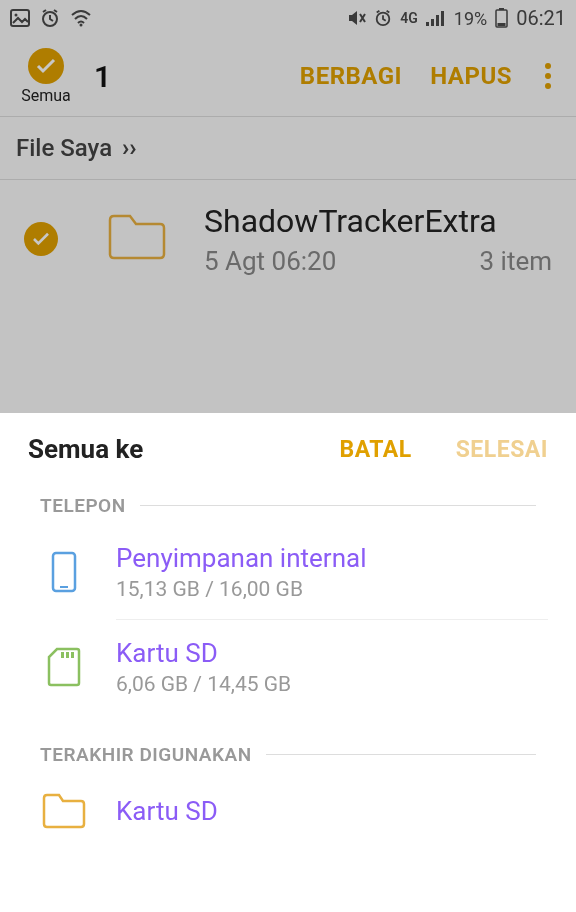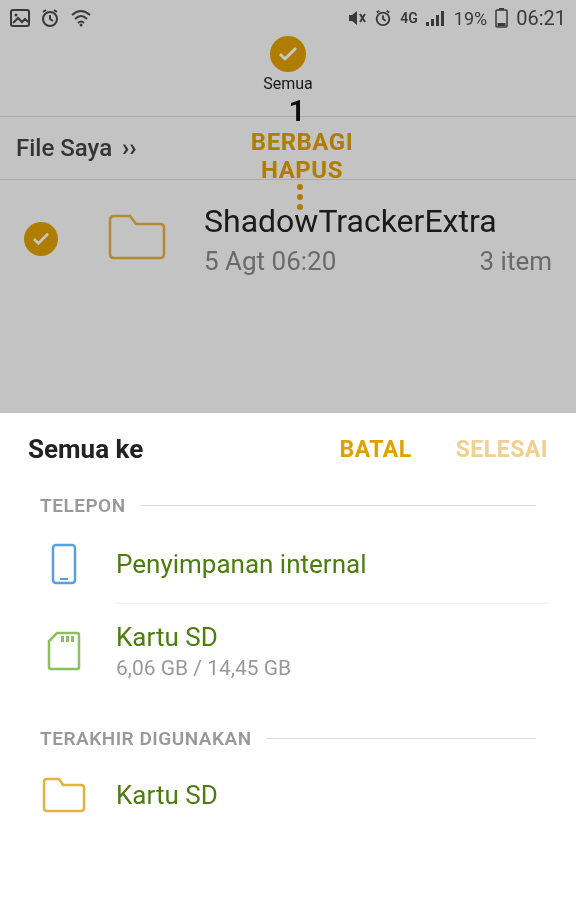--- a/index.html
+++ b/index.html
@@ -6,21 +6,21 @@
   html, body { width: 576px; height: 912px; overflow: hidden; background: #fff; }
 
   
   .dimmed { position: absolute; top: 0; left: 0; width: 576px; height: 413px; background: #fafafa; filter: brightness(0.78); }
 
   .status-bar { height: 36px; display: flex; align-items: center; justify-content: space-between; padding: 0 10px; color: #4a4a4a; font-size: 20px; gap: 40px; }
   .status-left { display: flex; gap: 10px; align-items: center; }
   .status-right { display: flex; gap: 8px; align-items: center; }
   .status-icon svg { display: block; }
 
-  .action-bar { height: 80px; display: flex; align-items: center; padding: 0 32px; flex-direction: column; }
+  .action-bar { height: 80px; display: flex; align-items: center; padding: 0 16px; }
   .select-all { display: flex; flex-direction: column; align-items: center; width: 60px; }
   .check-circle { width: 36px; height: 36px; border-radius: 50%; background: #e0a000; display: flex; align-items: center; justify-content: center; }
   .select-all-label { font-size: 16px; color: #222; margin-top: 2px; }
   .count { font-size: 30px; font-weight: 600; color: #111; margin-left: 18px; }
   .action-spacer { flex: 1; }
   .action-btn { font-size: 24px; font-weight: 700; color: #e0a000; letter-spacing: 0.5px; margin-left: 28px; }
   .overflow { width: 24px; display: flex; flex-direction: column; align-items: center; gap: 4px; margin-left: 24px; }
   .overflow span { width: 6px; height: 6px; border-radius: 50%; background: #e0a000; }
 
   .breadcrumb { height: 64px; border-top: 1px solid #ddd; border-bottom: 1px solid #ddd; display: flex; align-items: center; padding: 0 16px; font-size: 24px; color: #444; font-weight: 500; overflow: hidden; white-space: nowrap; }
@@ -40,21 +40,21 @@
   .sheet-btn { font-size: 23px; font-weight: 700; letter-spacing: 0.5px; }
   .btn-cancel { color: #e0a000; margin-right: 44px; }
   .btn-done { color: #f0d090; }
 
   .section-label { display: flex; align-items: center; padding: 0 40px; height: 40px; font-size: 19px; font-weight: 600; color: #999; letter-spacing: 0.5px; }
   .section-label .line { flex: 1; height: 1px; background: #ddd; margin-left: 14px; }
 
   .dest-row { display: flex; align-items: center; padding: 18px 40px; }
   .dest-icon { width: 48px; display: flex; justify-content: center; flex-shrink: 0; }
   .dest-meta { margin-left: 28px; }
-  .dest-name { font-size: 26px; color: #4d7c0f; }
+  .dest-name { font-size: 26px; color: #8b5cf6; }
   .dest-sub { font-size: 21px; color: #999; margin-top: 4px; }
   .dest-divider { height: 1px; background: #eee; margin-left: 116px; margin-right: 28px; }
 </style>
 </head>
 <body>
 
 <div class="dimmed">
 
   <div class="status-bar">
     <div class="status-left">
@@ -174,20 +174,21 @@
 
   <div class="dest-row">
     <span class="dest-icon">
       <svg width="26" height="42" viewBox="0 0 26 42">
           <rect x="2" y="2" width="22" height="38" rx="3" fill="none" stroke="#5aa0e0" stroke-width="2.5"></rect>
           <rect x="9" y="35" width="8" height="2" fill="#5aa0e0"></rect>
         </svg>
     </span>
     <div class="dest-meta">
       <div class="dest-name">Penyimpanan internal</div>
+      <div class="dest-sub">15,13 GB / 16,00 GB</div>
     </div>
   </div>
 
   <div class="dest-divider"></div>
 
   <div class="dest-row">
     <span class="dest-icon">
       <svg width="34" height="40" viewBox="0 0 34 40">
           <path d="M10 2 H30 Q32 2 32 4 V36 Q32 38 30 38 H4 Q2 38 2 36 V10 Z" fill="none" stroke="#8bc060" stroke-width="2.5"></path>
           <rect x="14" y="5" width="3" height="6" fill="#8bc060"></rect>

